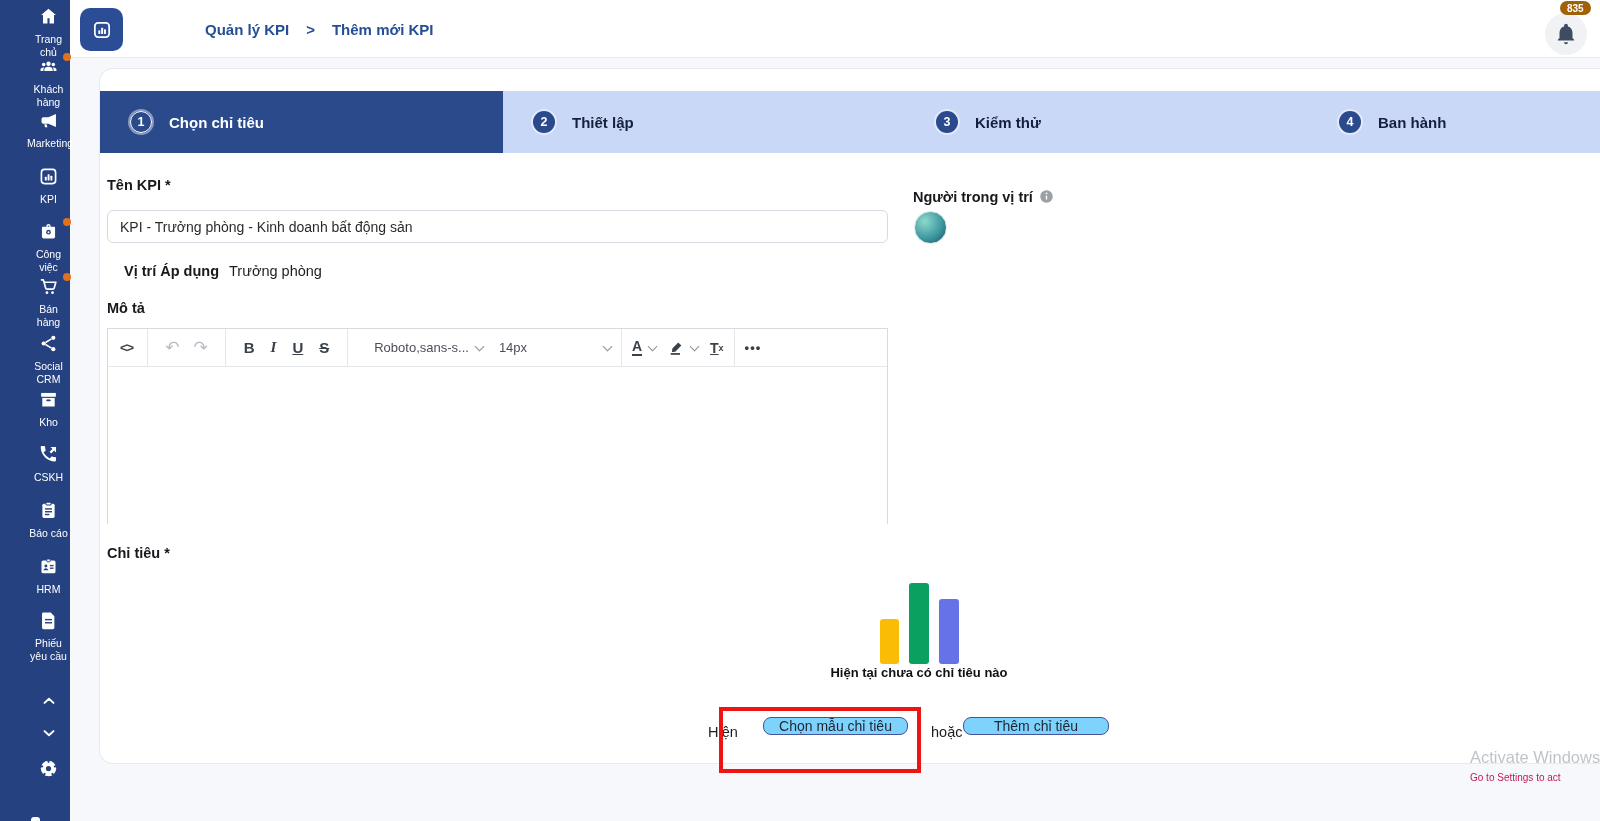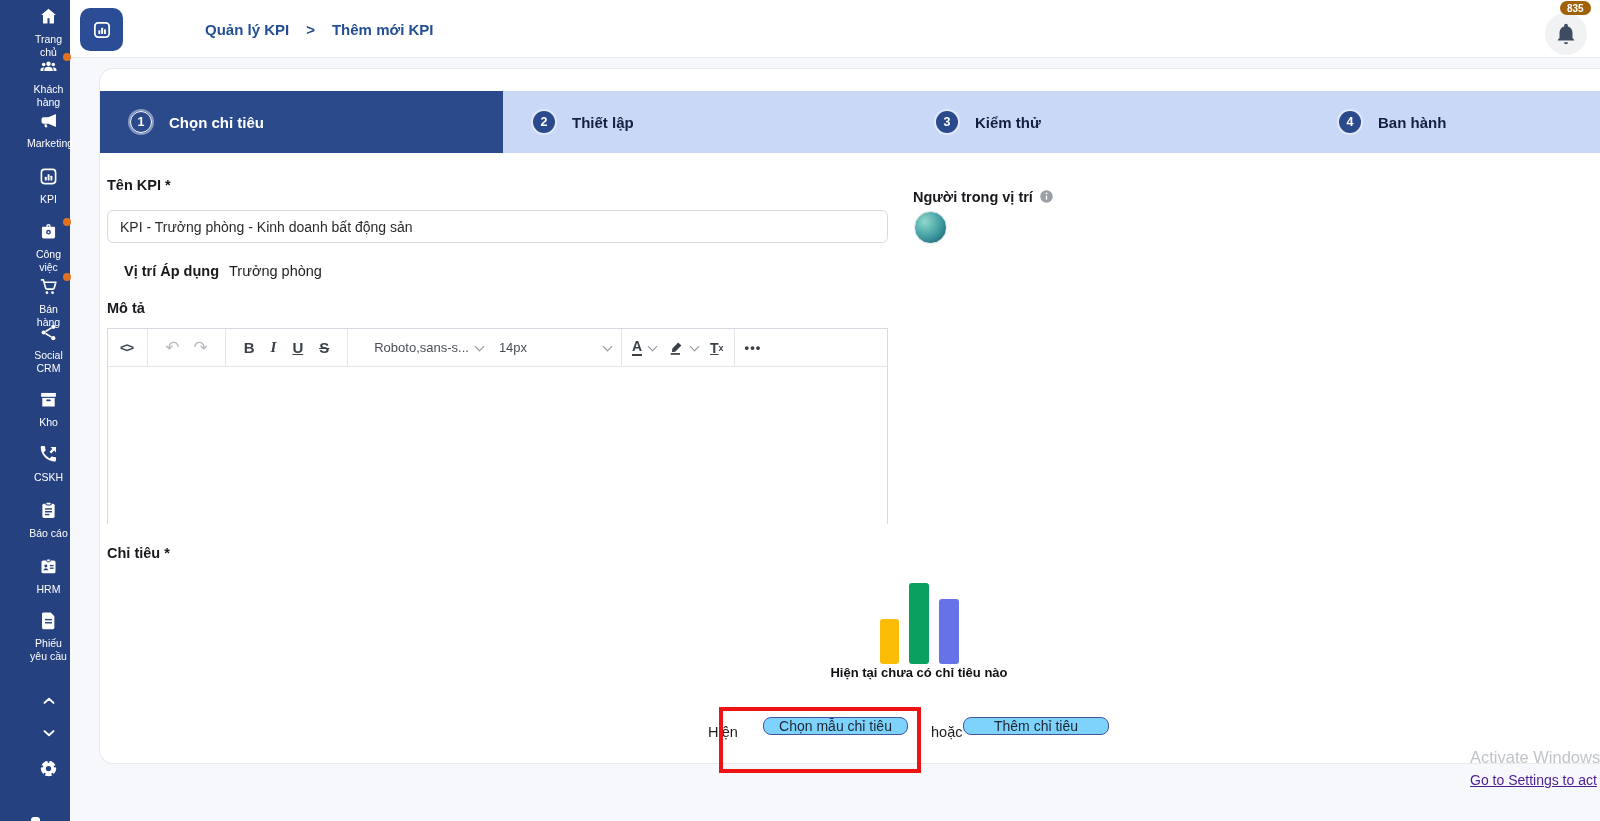--- a/index.html
+++ b/index.html
@@ -70,21 +70,21 @@
 
   
   .bar { position:absolute; border-radius:3px; }
   .empty-title { position:absolute; left:619px; top:596px; width:400px; text-align:center; font-size:13px; font-weight:700; color:#101114; }
   .choose-text { position:absolute; font-size:14.5px; color:#1c1e21; }
   .outline-btn { position:absolute; height:18px; background:#7dd3fc; border:1px solid #46549c; border-radius:8px; font-size:14px; color:#1f2533; font-family:"Liberation Sans",sans-serif; cursor:pointer; }
   .red-annotation { position:absolute; left:619px; top:638px; width:202px; height:66px; border:4px solid #ee1414; z-index:30; pointer-events:none; }
 
   
   .wm1 { position:absolute; left:1470px; top:748px; font-size:16.5px; color:#c0c4c9; white-space:nowrap; }
-  .wm2 { position:absolute; left:1470px; top:772px; font-size:14px; color:#4c1d95; white-space:nowrap;text-decoration:underline; }
+  .wm2 { position:absolute; left:1470px; top:772px; font-size:10px; color:#be185d; white-space:nowrap; }
 </style>
 </head>
 <body>
 
 <div class="sidebar">
 
   <div class="side-item" style="top:6px">
     <span class="side-icon"><svg viewBox="0 0 24 24" fill="#fff">
           <path d="M12 3.2 3.5 10.2h2.2V20h5.1v-6h2.4v6h5.1v-9.8h2.2L12 3.2z"></path>
         </svg></span>
@@ -132,21 +132,21 @@
 
   <div class="side-item" style="top:276px">
     <span class="side-icon"><svg viewBox="0 0 24 24">
           <path d="M4 4.5h2.2l2.5 9.2a1.8 1.8 0 0 0 1.7 1.3h6.4a1.8 1.8 0 0 0 1.7-1.3l1.9-6.6H7.2" fill="none" stroke="#fff" stroke-width="1.9" stroke-linecap="round" stroke-linejoin="round"></path>
           <circle cx="10.2" cy="19" r="1.6" fill="#fff"></circle>
           <circle cx="16.6" cy="19" r="1.6" fill="#fff"></circle>
         </svg><span class="side-dot"></span></span>
     <div class="side-label">Bán hàng</div>
   </div>
 
-  <div class="side-item" style="top:322px">
+  <div class="side-item" style="top:333px">
     <span class="side-icon"><svg viewBox="0 0 24 24" fill="#fff">
           <circle cx="17.5" cy="5.5" r="2.4"></circle>
           <circle cx="6.5" cy="12" r="2.4"></circle>
           <circle cx="17.5" cy="18.5" r="2.4"></circle>
           <path d="m8.6 10.9 6.8-4.1M8.6 13.1l6.8 4.1" stroke="#fff" stroke-width="1.8"></path>
         </svg></span>
     <div class="side-label">Social CRM</div>
   </div>
 
   <div class="side-item" style="top:389px">

